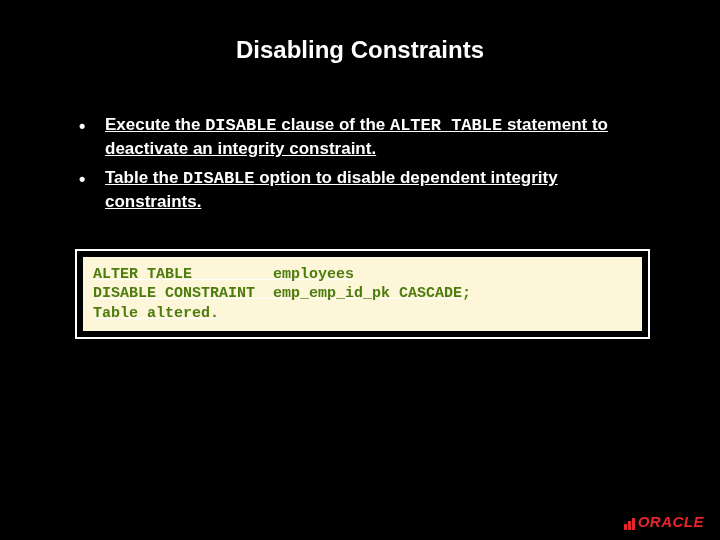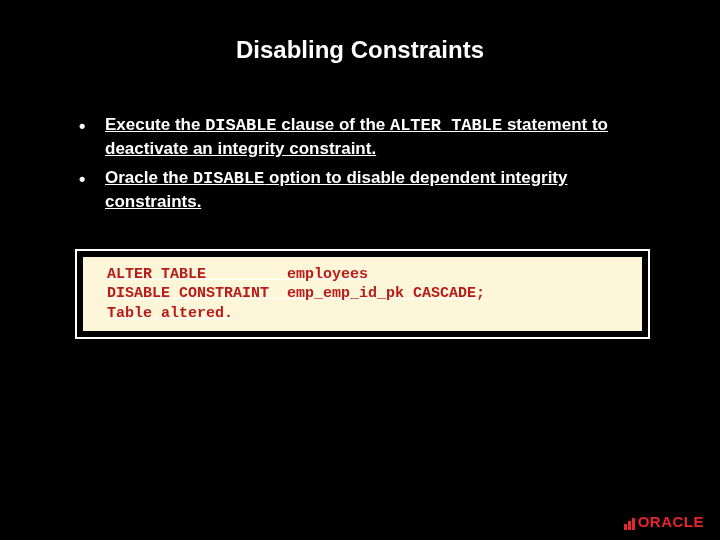--- a/index.html
+++ b/index.html
@@ -55,22 +55,22 @@
     font-family: "Courier New", Courier, monospace;
   }
   .codeblock-wrap {
     margin-top: 34px;
     border: 2px solid #fff;
     background: #000;
     padding: 6px;
   }
   .codeblock {
     background: #FDF6D9;
-    color: #b91c1c;
-    padding: 8px 24px;
+    color: #4d7c0f;
+    padding: 8px 10px;
     font-family: "Courier New", Courier, monospace;
     font-size: 15px;
     font-weight: bold;
     line-height: 1.3;
     white-space: pre;
   }
   .footer {
     position: absolute;
     bottom: 12px;
     left: 0;
@@ -88,20 +88,21 @@
   }
   .logo {
     position: absolute;
     right: 16px;
     bottom: 10px;
     font-family: Arial, sans-serif;
     font-weight: bold;
     font-size: 15px;
     letter-spacing: 0.5px;
     color: #E8252A;
+    font-style: italic;
   }
   .logo .bars {
     display: inline-block;
     margin-right: 2px;
   }
   .logo .bars span {
     display: inline-block;
     width: 3px;
     background: #E8252A;
     margin-right: 1px;
@@ -114,21 +115,21 @@
 <div class="slide">
 
   <div class="title">Disabling Constraints</div>
 
   <div class="body">
     <ul class="bullets">
       <li>
         <span>Execute the </span><span class="mono">DISABLE</span><span> clause of the </span><span class="mono">ALTER TABLE</span><span> statement to deactivate an integrity constraint.</span>
       </li>
       <li>
-        <span>Oracle the </span><span class="mono">DISABLE</span><span> option to disable dependent integrity constraints.</span><span class="mono"></span><span></span>
+        <span>Table the </span><span class="mono">DISABLE</span><span> option to disable dependent integrity constraints.</span><span class="mono"></span><span></span>
       </li>
     </ul>
 
     <div class="codeblock-wrap">
       <div class="codeblock">ALTER TABLE         employees
 DISABLE CONSTRAINT  emp_emp_id_pk CASCADE;
 Table altered.</div>
     </div>
   </div>
 

